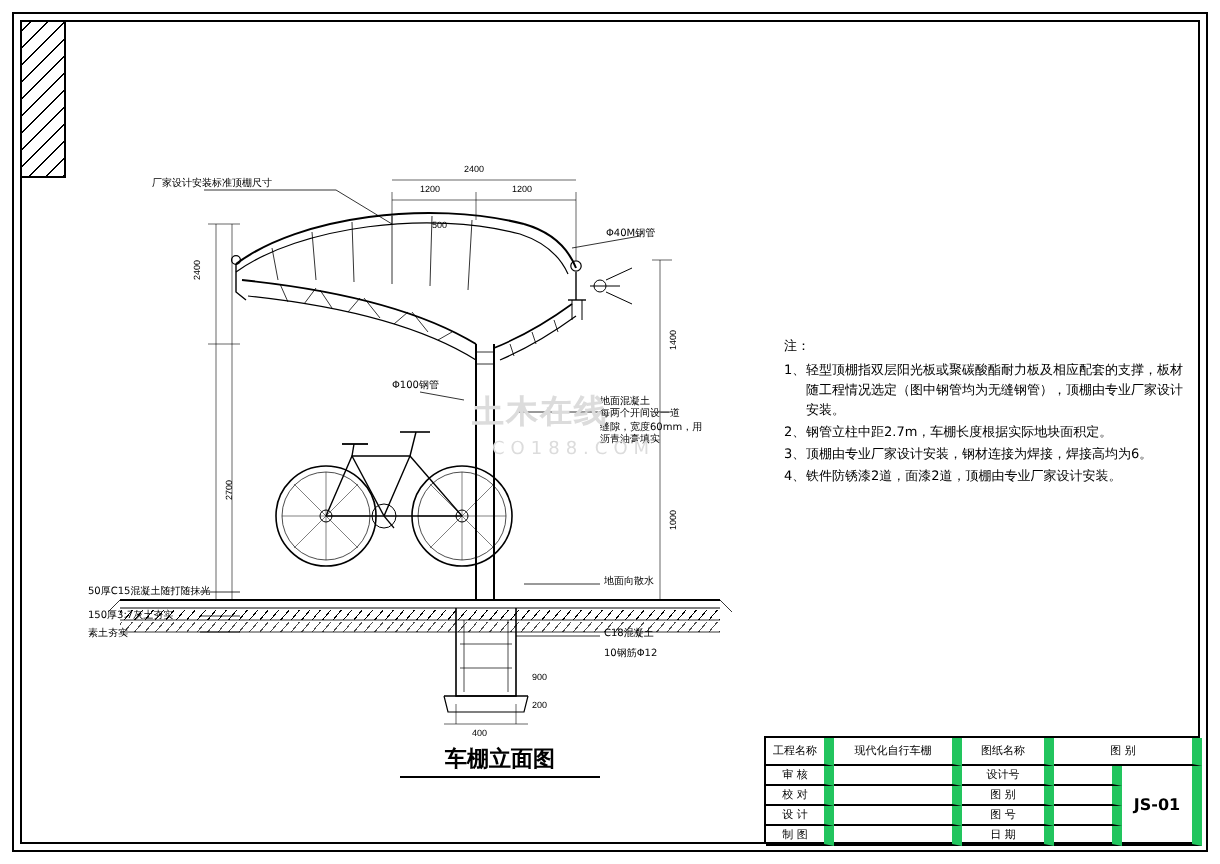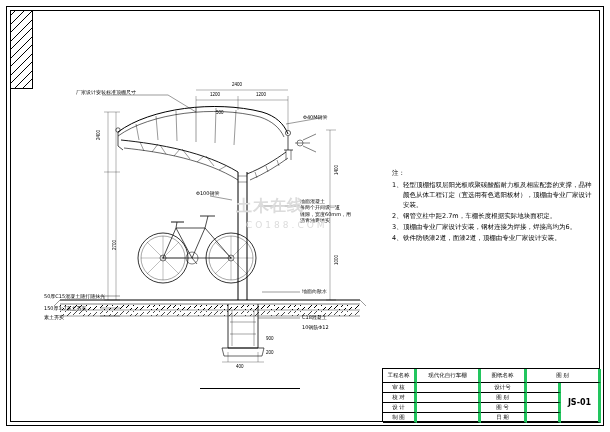--- a/index.html
+++ b/index.html
@@ -111,21 +111,21 @@
     height: 54px;
     border: 1px solid #000;
     box-sizing: border-box;
     display: grid;
     grid-template-columns: 34px 64px 46px 34px 40px;
     grid-template-rows: 14px 10px 10px 10px 10px;
     font-size: 5.5px;
     font-family: "DejaVu Sans", "Liberation Sans", sans-serif;
   }
   .titleblock div {
-    border-right: 3px solid #22c55e;
+    border-right: 5px solid #22c55e;
     border-bottom: 1px solid #000;
     box-sizing: border-box;
     display: flex;
     align-items: center;
     justify-content: center;
     text-align: center;
     overflow: hidden;
     padding: 0 1px;
   }
   .tb-proj { grid-column: 1 / 2; grid-row: 1 / 2; }
@@ -347,36 +347,37 @@
   <div class="dim" style="left:266px; top:350px;">200</div>
   <div class="dim" style="left:216px; top:110px;">500</div>
 
   <div class="watermark">土木在线</div>
   <div class="watermark-sub">CO188.COM</div>
 
   <div class="notes">
     <div style="margin-bottom:2px;">注：</div>
     <div class="note-row">
       <span class="note-num">1、</span>
-      <span class="note-body">轻型顶棚指双层阳光板或聚碳酸酯耐力板及相应配套的支撑，品种颜色从体工程订定（宜选用有色遮阳板材），顶棚由专业厂家设计安装。</span>
+      <span class="note-body">轻型顶棚指双层阳光板或聚碳酸酯耐力板及相应配套的支撑，板材随工程情况选定（图中钢管均为无缝钢管），顶棚由专业厂家设计安装。</span>
     </div>
     <div class="note-row">
       <span class="note-num">2、</span>
       <span class="note-body">钢管立柱中距2.7m，车棚长度根据实际地块面积定。</span>
     </div>
     <div class="note-row">
       <span class="note-num">3、</span>
       <span class="note-body">顶棚由专业厂家设计安装，钢材连接为焊接，焊接高均为6。</span>
     </div>
     <div class="note-row">
       <span class="note-num">4、</span>
       <span class="note-body">铁件防锈漆2道，面漆2道，顶棚由专业厂家设计安装。</span>
     </div>
   </div>
 
+  <div class="title-main">车棚立面图</div>
   <div class="ln hline" style="left:200px; top:388px; width:100px; height:1px;"></div>
 
   <div class="titleblock">
     <div class="tb-proj tb-lbl">工程名称</div>
     <div class="tb-projval tb-lbl">现代化自行车棚</div>
     <div class="tb-dwg tb-lbl">图纸名称</div>
     <div class="tb-dwgval tb-lbl">图 别</div>
 
     <div>审 核</div>
     <div></div>

